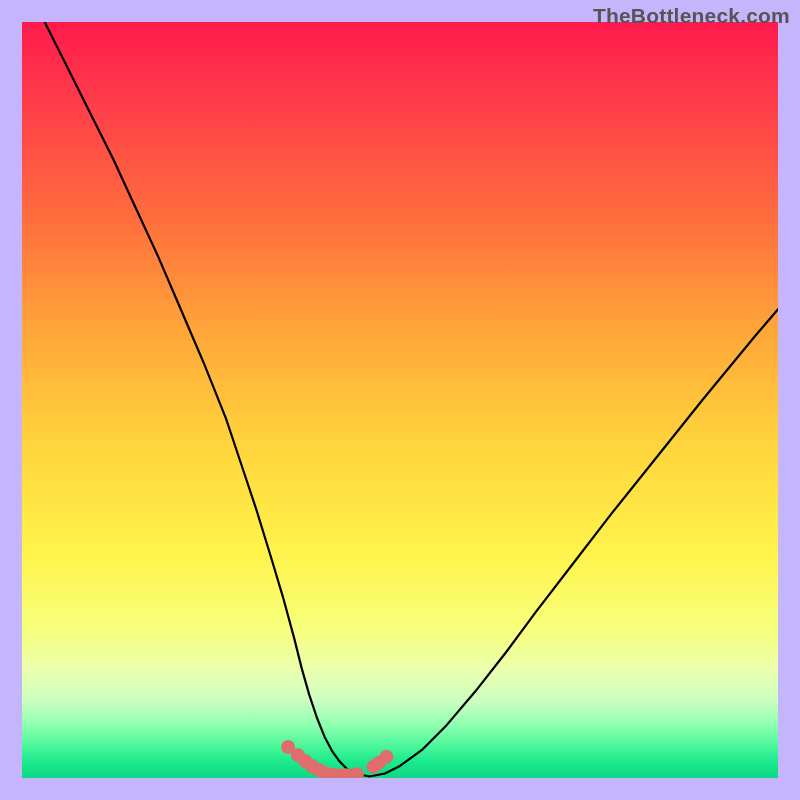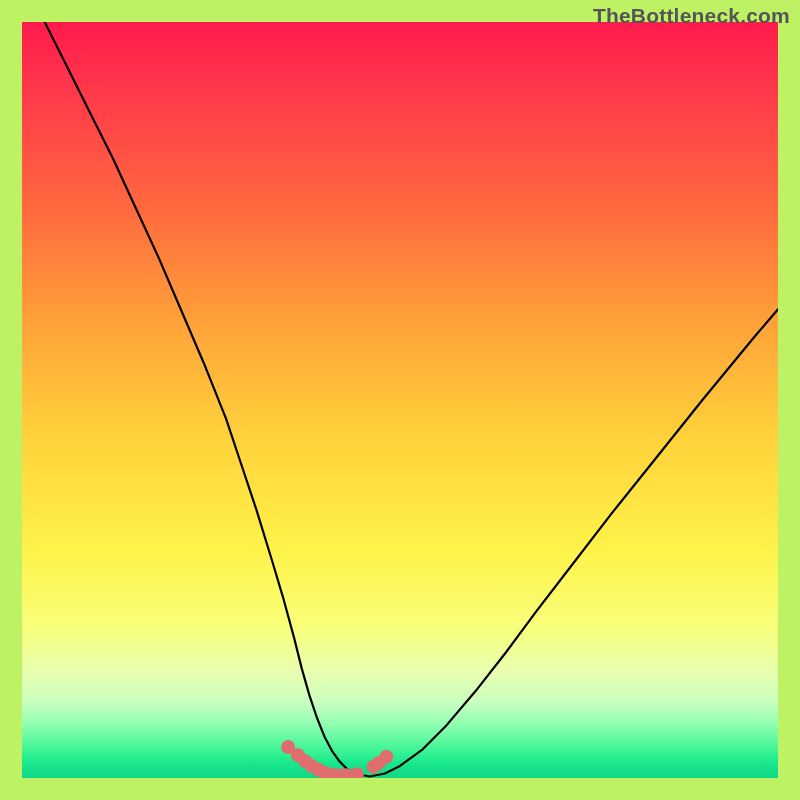--- a/index.html
+++ b/index.html
@@ -9,21 +9,21 @@
     height: 800px;
     background: #000;
     overflow: hidden;
   }
   .frame {
     position: absolute;
     left: 0;
     top: 0;
     width: 800px;
     height: 800px;
-    background: #bef264;
+    background: #c4b5fd;
   }
   .plot {
     position: absolute;
     left: 22px;
     top: 22px;
     width: 756px;
     height: 756px;
     background: linear-gradient(to bottom,
       #ff1a4d 0%,
       #ff3b4a 10%,

